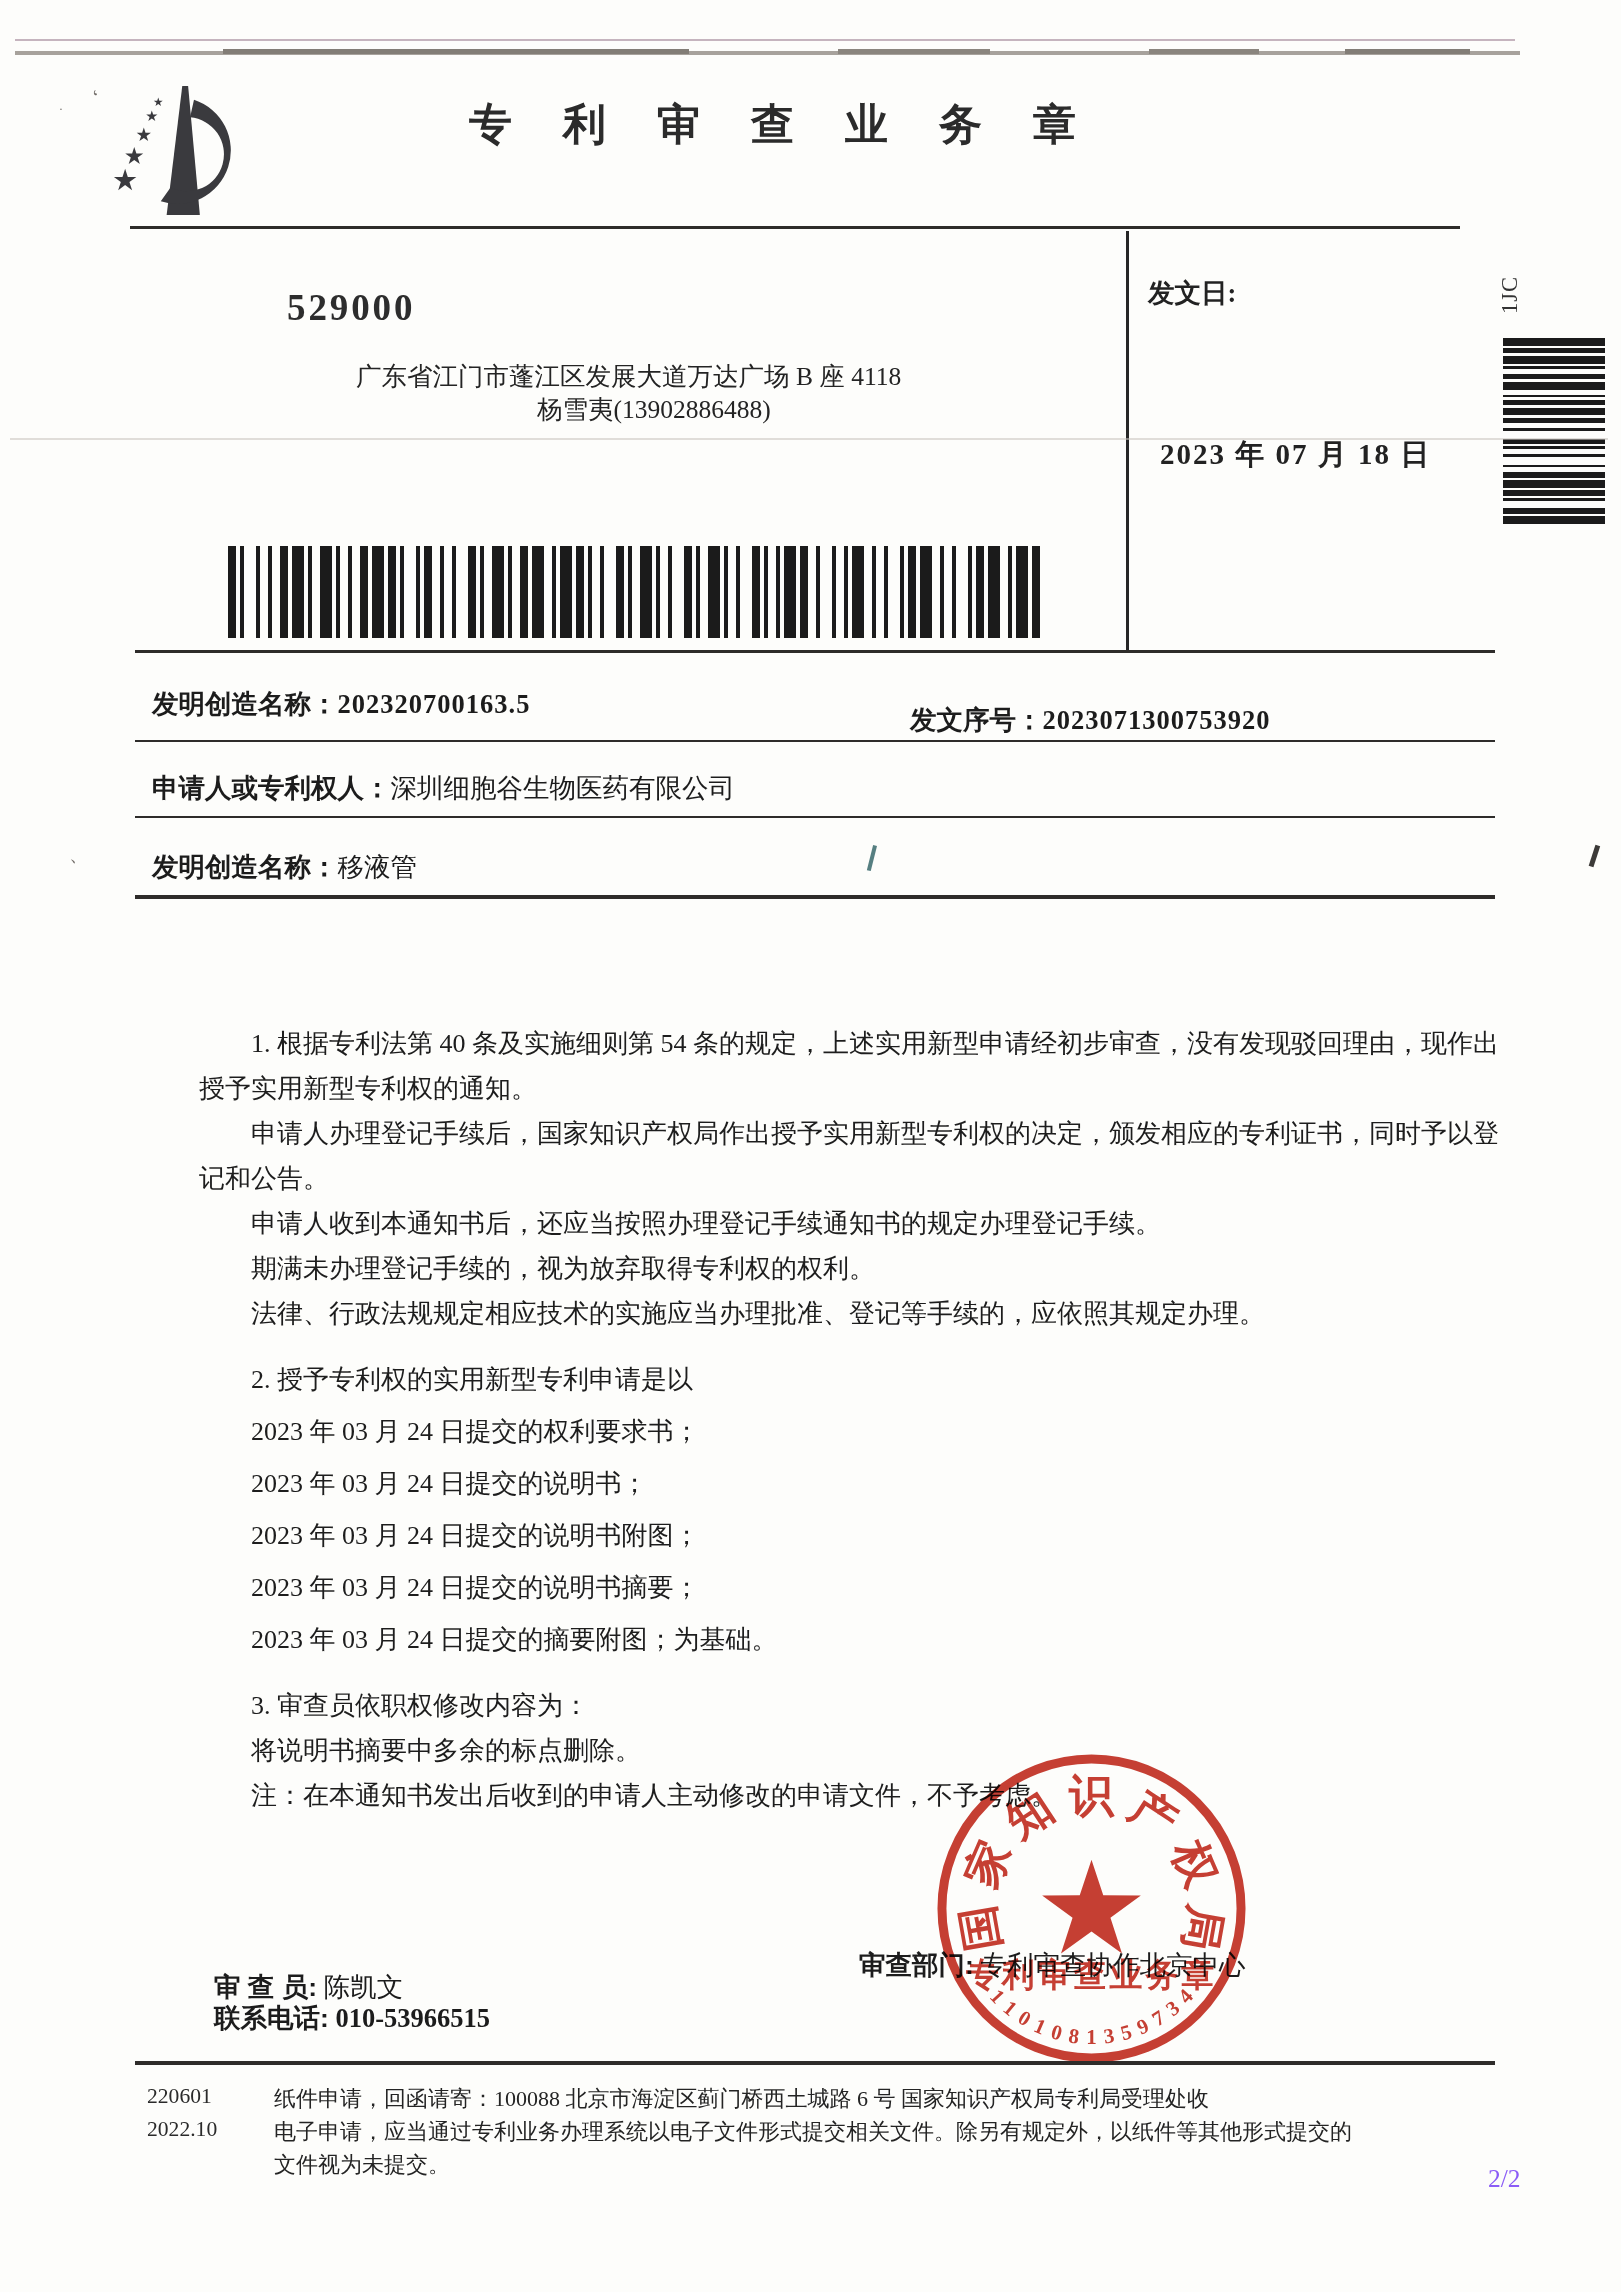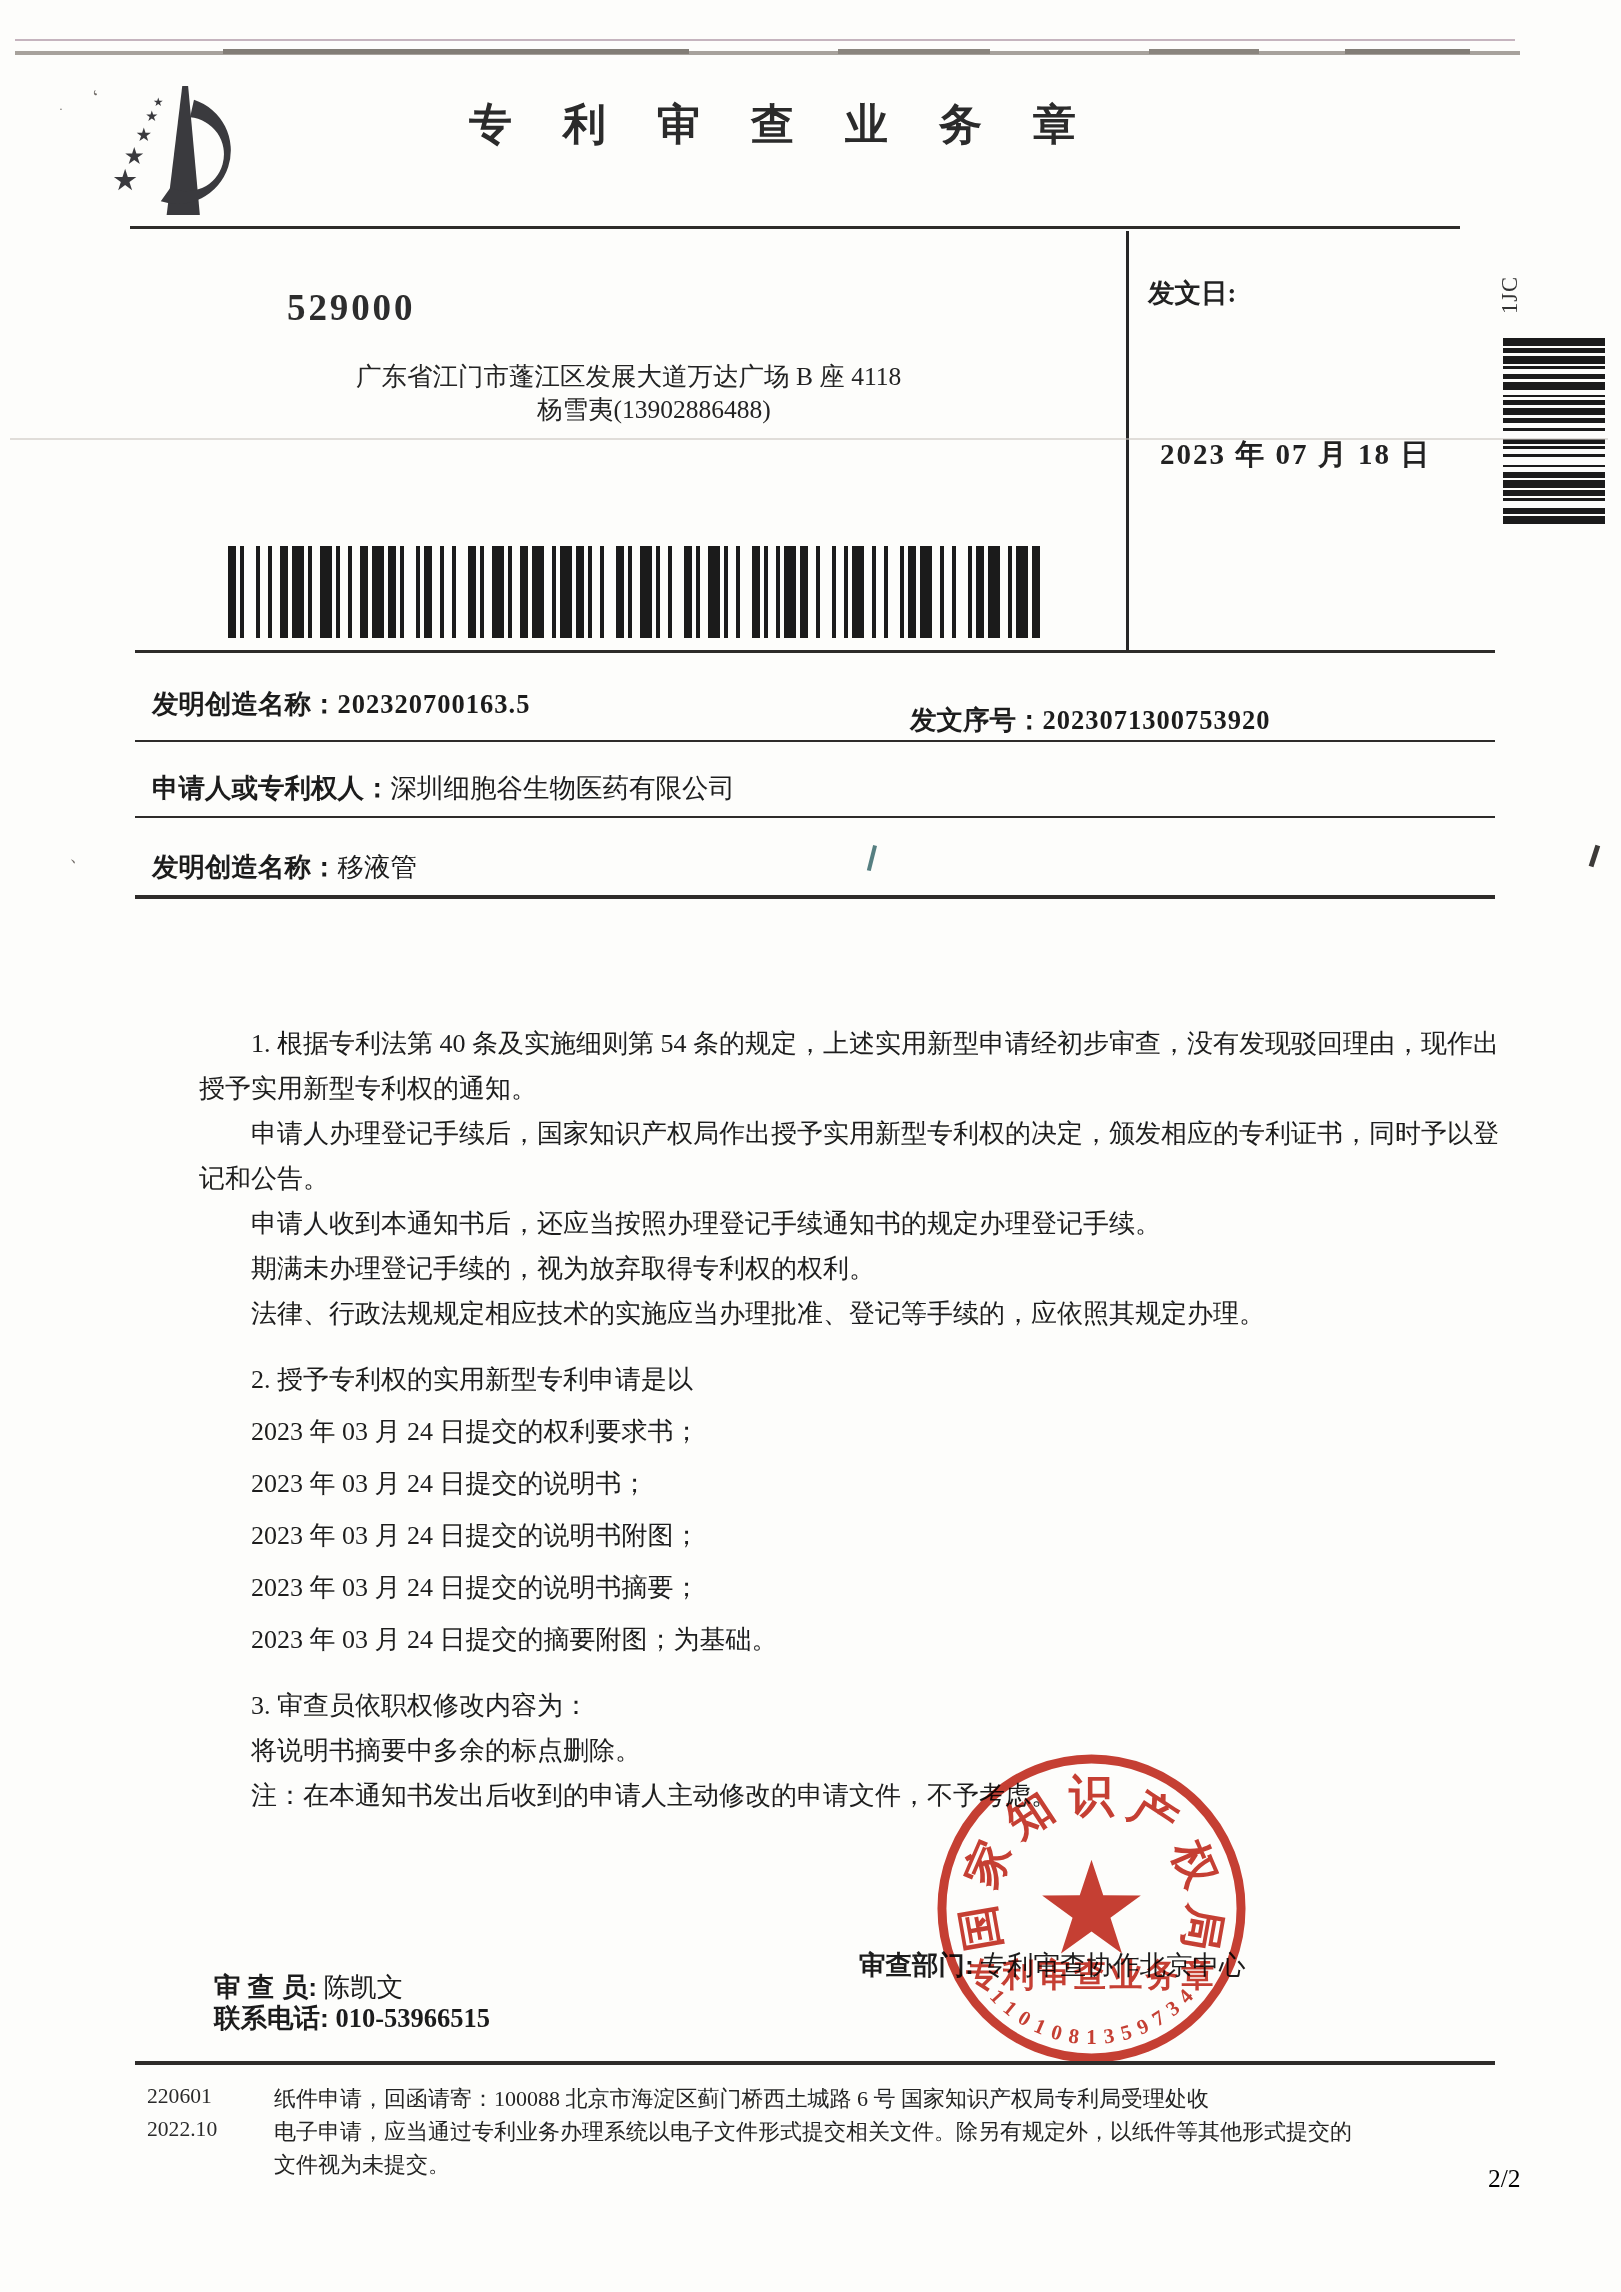--- a/index.html
+++ b/index.html
@@ -47,21 +47,21 @@
   }
   .body-text{top:1021px;left:199px;width:1304px;font-size:26px;color:#1d1d1d;}
   .body-text p{margin:0;text-indent:2em;line-height:45px;}
   .body-text p.l53{line-height:52px;}
   .body-text p.gap{margin-top:17.6px;}
   
   .exam{font-size:26.5px;color:#1c1c1c;white-space:nowrap;}
   .exam .lbl{font-family:"Liberation Sans","DejaVu Sans",sans-serif;font-weight:700;}
   .footer-code{font-size:21.6px;color:#2a2a2a;}
   .footer-line{font-size:22px;color:#242424;white-space:nowrap;}
-  .pagenum{top:2164px;left:1488px;font-size:25.5px;color:#000000;}
+  .pagenum{top:2164px;left:1488px;font-size:25.5px;color:#8b5cf6;}
   
   .seal{top:1744px;left:927px;width:329px;height:329px;mix-blend-mode:multiply;opacity:.94;}
   
   .mark{position:absolute;color:#6f6a66;font-size:19.6px;}
   .teal{width:3.9px;height:25.5px;background:#2c5f63;transform:rotate(14deg);opacity:.8;}
   .darktick{width:4.9px;height:21.6px;background:#3c3a38;transform:rotate(18deg);}
 </style>
 </head>
 <body>
 

